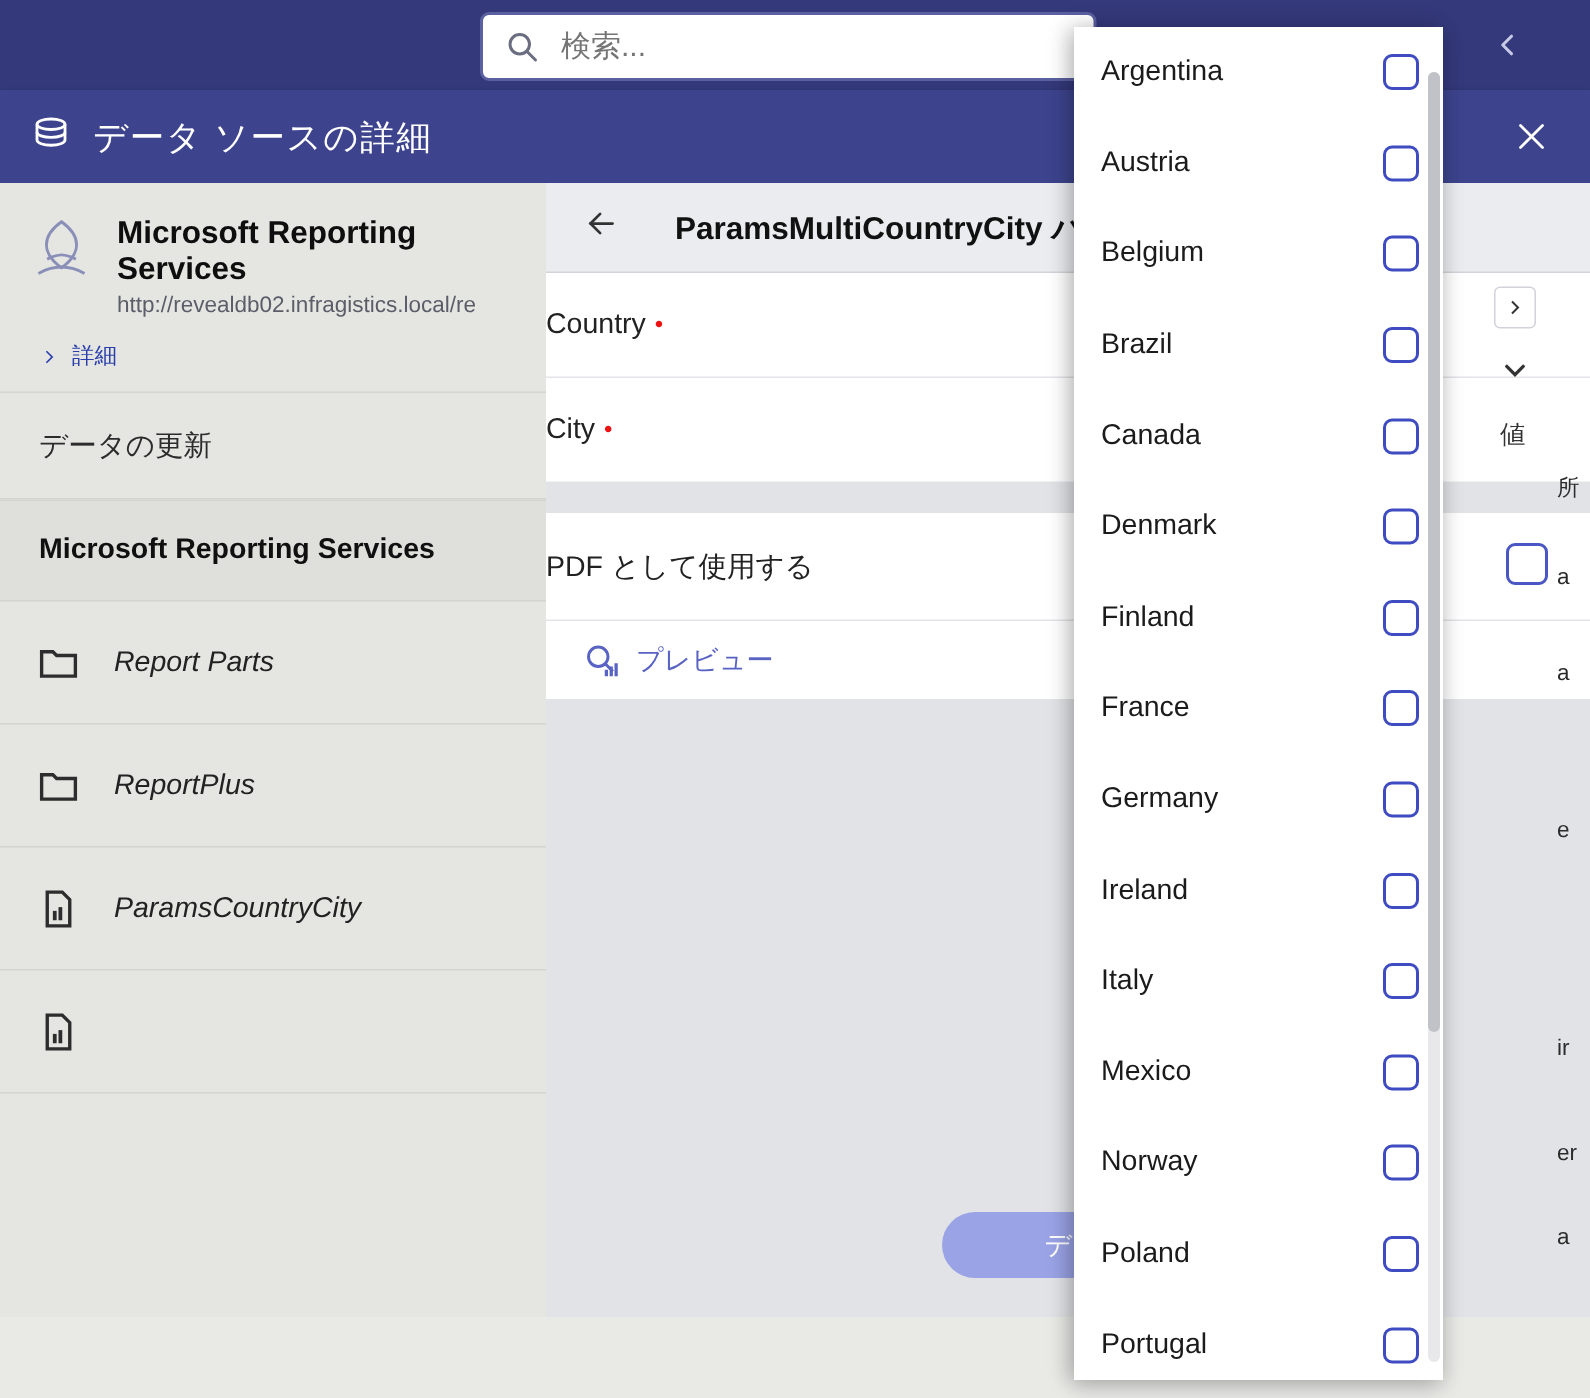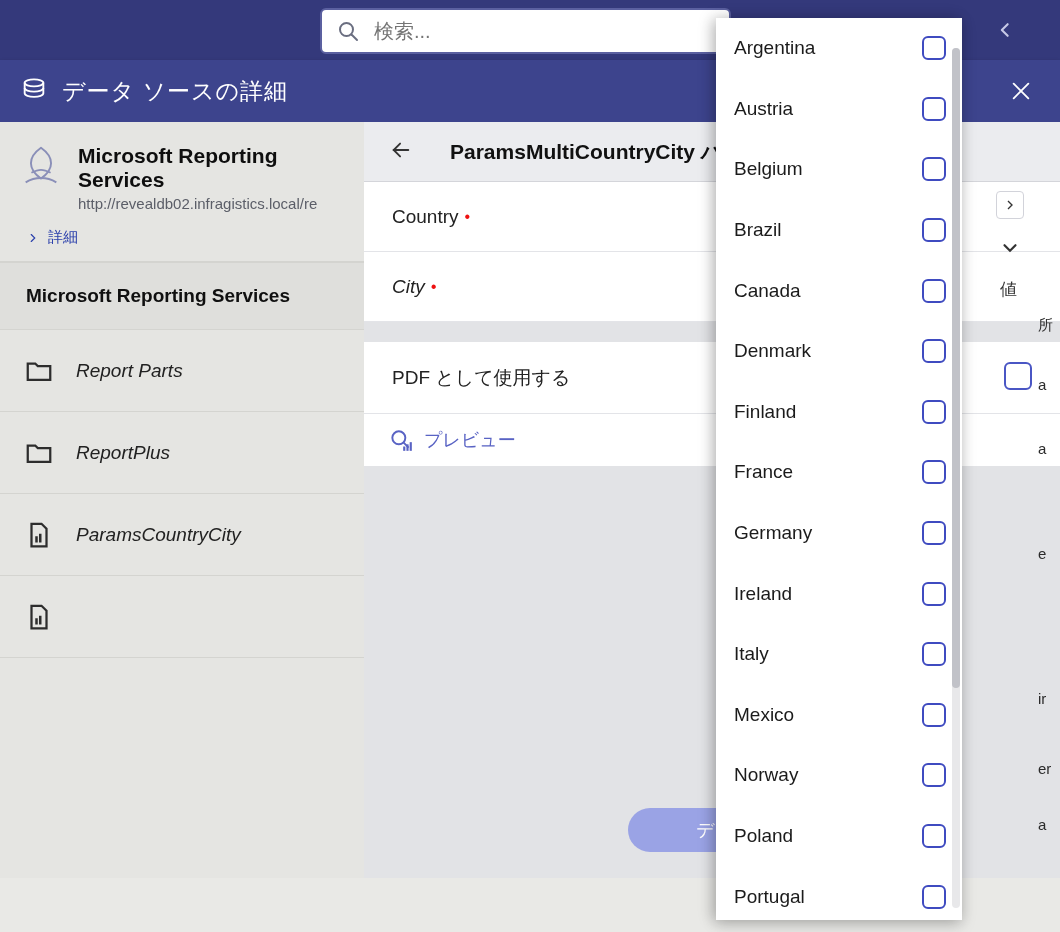--- a/index.html
+++ b/index.html
@@ -65,23 +65,23 @@
     background: #e2e3e6;
   }
   .mid-panel-inner { position:absolute; left:0; top:0; width:696px; height:756px; background:#e2e3e6; }
   .mid-head {
     position:absolute; left:0; top:0; width:696px; height:60px;
     background:#ebecef; display:flex; align-items:center; padding-left:26px;
     border-bottom:1px solid #d4d5da;
   }
   .mid-head .back svg { width:22px; height:22px; }
   .mid-head .ptitle { margin-left:38px; font-size:21px; font-weight:600; color:#111;}
-  .param-row { position:absolute; left:0; height:70px; width:696px; background:#fff; border-bottom:1px solid #e3e4e8; display:flex; align-items:center; padding-left:28px; font-size:19px; color:#222; }
+  .param-row { position:absolute; left:0; height:70px; width:696px; background:#fff; border-bottom:1px solid #e3e4e8; display:flex; align-items:center; font-size:19px; color:#222; }
   .param-row.country { top:60px; }
-  .param-row.city    { top:130px;font-style:italic; }
+  .param-row.city    { top:130px; }
   .param-row .dot { color:#e11; margin-left:6px; font-size:16px; vertical-align: middle;}
   .param-row.pdf { top:220px; height:72px;text-align:right; }
   .gapbar { position:absolute; left:0; top:200px; height:20px; width:696px; background:#e2e3e6;}
   .preview-row { position:absolute; left:0; top:292px; height:52px; width:696px; background:#fff; display:flex; align-items:center; padding-left:24px; color:#5963c4; font-size:18px;}
   .preview-row svg { width:26px; height:26px; margin-right:10px;}
   .footer-btn {
     position:absolute; left:264px; top:686px; width:210px; height:44px; border-radius:22px;
     background:#9aa3e5; color:#fff; display:flex; align-items:center; justify-content:center;
     font-size:18px; font-weight:500;
   }
@@ -172,20 +172,23 @@
         <div class="t1">Microsoft Reporting Services</div>
         <div class="t2">http://revealdb02.infragistics.local/re</div>
       </div>
     </div>
     <div class="details-row">
       <svg viewBox="0 0 24 24">
           <polyline points="9,6 15,12 9,18" stroke="#2a3fab" stroke-width="2" fill="none" stroke-linecap="round"></polyline>
         </svg>
       <span>詳細</span>
     </div>
+    <div class="refresh-row">
+      <span>データの更新</span>
+    </div>
     <div class="provider-row">
       <span>Microsoft Reporting Services</span>
     </div>
 
     <div class="item-row">
       <span class="ficon">
         <svg viewBox="0 0 24 24">
             <path d="M3 6h6l2 2h10v11H3z" fill="none" stroke="#2d2d2d" stroke-width="1.8"></path>
           </svg>
       </span>

